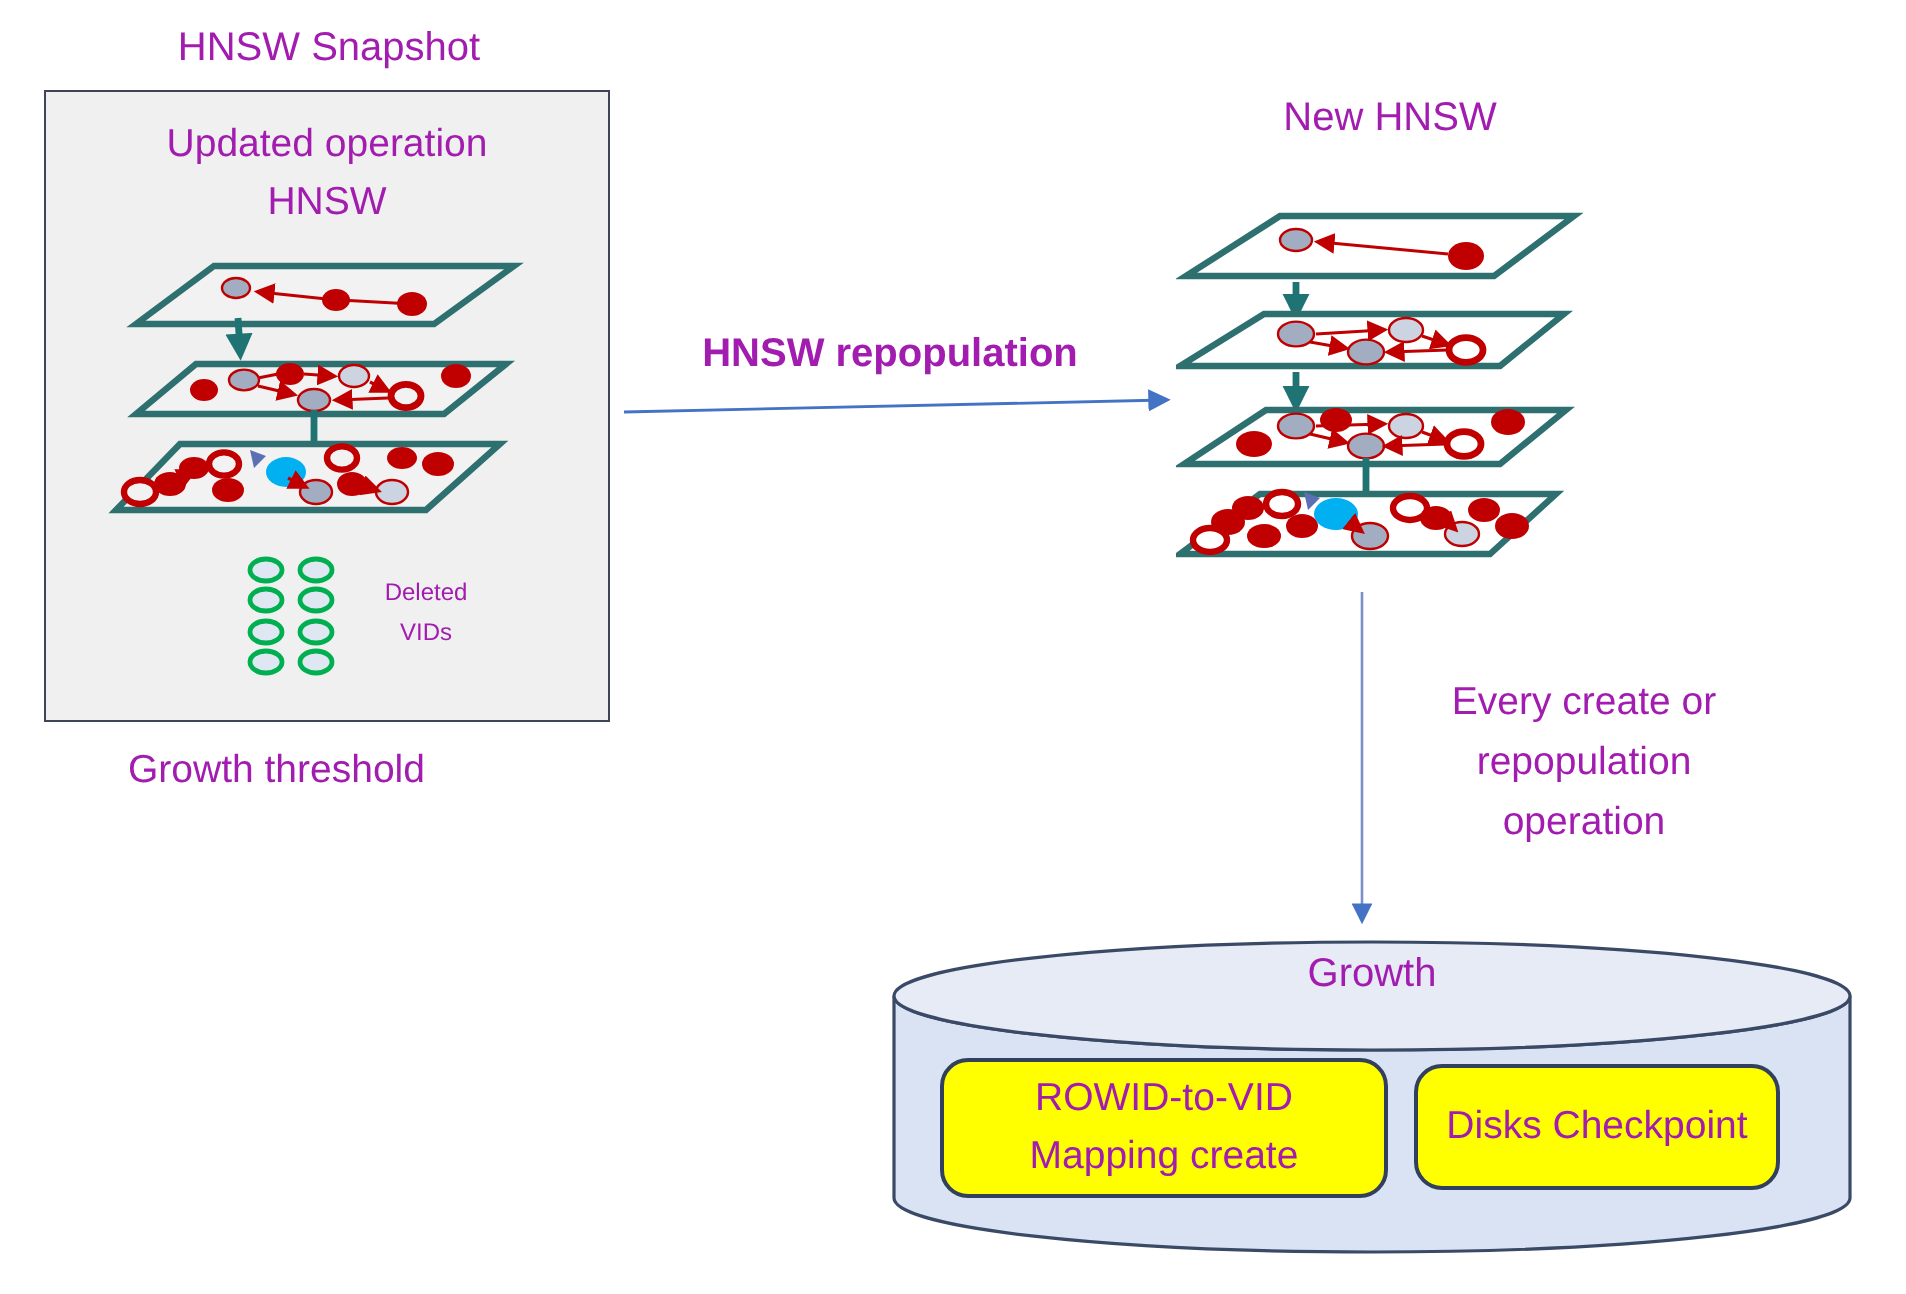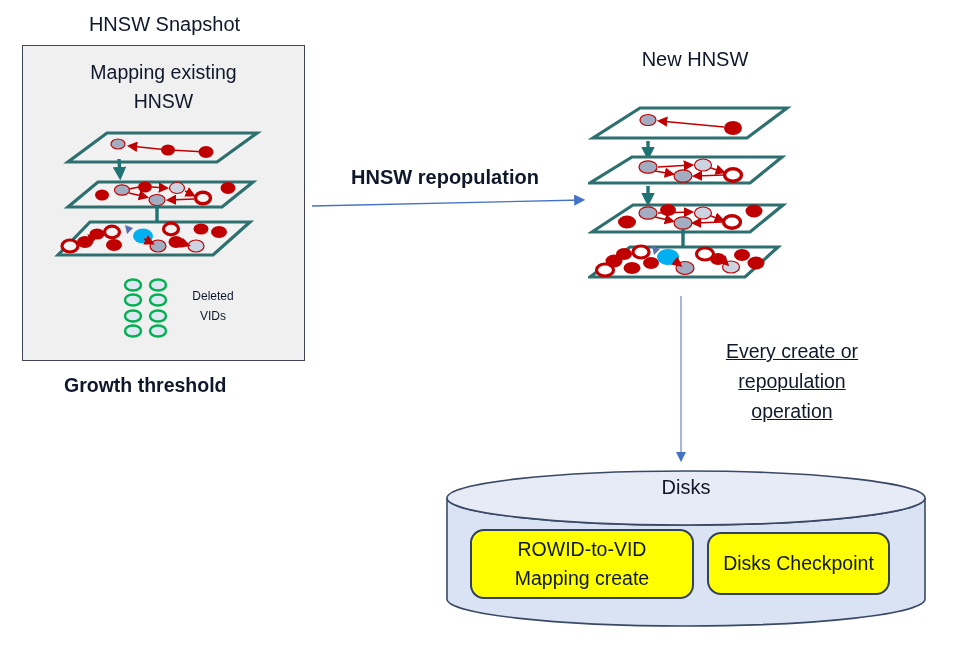--- a/index.html
+++ b/index.html
@@ -1,57 +1,57 @@
 <!DOCTYPE html>
 <html><head>
 <meta charset="utf-8">
 <style>
   html,body{margin:0;padding:0;background:#fff;}
   #canvas{
     position:relative;width:953px;height:647px;background:#ffffff;
-    font-family:"Liberation Sans","DejaVu Sans",sans-serif;color:#0f172a;overflow:hidden;
+    font-family:"Liberation Sans","DejaVu Sans",sans-serif;color:#a21caf;overflow:hidden;
   }
   .abs{position:absolute;}
   .lbl{white-space:pre-line;}
   #hnsw-snapshot-title{left:22px;top:13px;width:285px;text-align:center;font-size:20px;}
   #snapshot-box{
     left:22px;top:45px;width:283px;height:316px;background:#f0f0f0;
     border:1.6px solid #3f4457;box-sizing:border-box;
   }
   #updated-existing-label{left:0;top:12px;width:100%;text-align:center;font-size:19.5px;line-height:1.5;}
   #updated-existing-label span{display:inline-block;max-width:190px;}
   #left-layers{left:40px;top:125px;}
   #deleted-vids-icon{left:113px;top:276px;}
   #deleted-vids-label{left:182px;top:287px;width:62px;text-align:center;font-size:12px;line-height:1.65;}
-  #growth-threshold-label{left:64px;top:374px;font-size:19.5px;font-weight:bold;}
+  #growth-threshold-label{left:64px;top:374px;font-size:19.5px;}
   #hnsw-repopulation-label{left:330px;top:166px;width:230px;text-align:center;font-size:20px;font-weight:bold;}
   #new-hnsw-title{left:600px;top:48px;width:190px;text-align:center;font-size:20px;}
   #right-layers{left:588px;top:100px;}
-  #every-create-label{left:697px;top:336px;width:190px;text-align:center;font-size:19.5px;line-height:1.55;text-decoration:underline;}
+  #every-create-label{left:697px;top:336px;width:190px;text-align:center;font-size:19.5px;line-height:1.55;}
   #connectors{left:0;top:0;pointer-events:none;}
   #disks-cylinder{left:441px;top:468px;}
   #disks-title{left:441px;top:476px;width:490px;text-align:center;font-size:20px;}
   .chip{
     background:#ffff00;border:2px solid #31405c;border-radius:14px;box-sizing:border-box;
     display:flex;align-items:center;justify-content:center;text-align:center;
     font-size:19.5px;line-height:1.5;padding:0 8px;
   }
   #rowid-mapping-box{left:470px;top:529px;width:224px;height:70px;}
   #full-checkpoint-box{left:707px;top:532px;width:183px;height:63px;}
 </style>
 </head>
 <body>
 
 <div id="canvas">
 
   <div class="abs lbl" id="hnsw-snapshot-title">HNSW Snapshot</div>
 
   <div class="abs" id="snapshot-box">
     <div class="abs" id="updated-existing-label">
-      <span>Mapping existing HNSW</span>
+      <span>Updated operation HNSW</span>
     </div>
   </div>
 
   <svg class="abs" id="left-layers" width="230" height="150" viewBox="0 0 230 150">
     <defs>
       <marker id="mr1" viewBox="0 0 10 10" refX="7" refY="5" markerWidth="6.5" markerHeight="6.5" orient="auto">
         <path d="M0,0 L10,5 L0,10 z" fill="#c00000"></path>
         </marker>
       <marker id="mt1" viewBox="0 0 10 10" refX="6" refY="5" markerWidth="4" markerHeight="4" orient="auto">
         <path d="M0,0 L10,5 L0,10 z" fill="#1f7373"></path>
@@ -205,21 +205,21 @@
         </marker>
     </defs>
     <line x1="312" y1="206" x2="582" y2="200" stroke="#4472c4" stroke-width="1.4" marker-end="url(#mb)"></line>
     <line x1="681" y1="296" x2="681" y2="459" stroke="#7b8fc9" stroke-width="1.3" marker-end="url(#mb)"></line>
   </svg>
 
   <svg class="abs" id="disks-cylinder" width="490" height="165" viewBox="0 0 490 165">
     <path d="M6,30 L6,131 A239,27 0 0,0 484,131 L484,30 A239,27 0 0,1 6,30 Z" fill="#dae3f3" stroke="#3a4a66" stroke-width="1.6"></path>
     <ellipse cx="245" cy="30" rx="239" ry="27" fill="#e6ebf6" stroke="#3a4a66" stroke-width="1.6"></ellipse>
   </svg>
-  <div class="abs lbl" id="disks-title">Disks</div>
+  <div class="abs lbl" id="disks-title">Growth</div>
 
   <div class="abs chip" id="rowid-mapping-box">
     <span>ROWID-to-VID Mapping create</span>
   </div>
   <div class="abs chip" id="full-checkpoint-box">
     <span>Disks Checkpoint</span>
   </div>
 
 </div>
 

